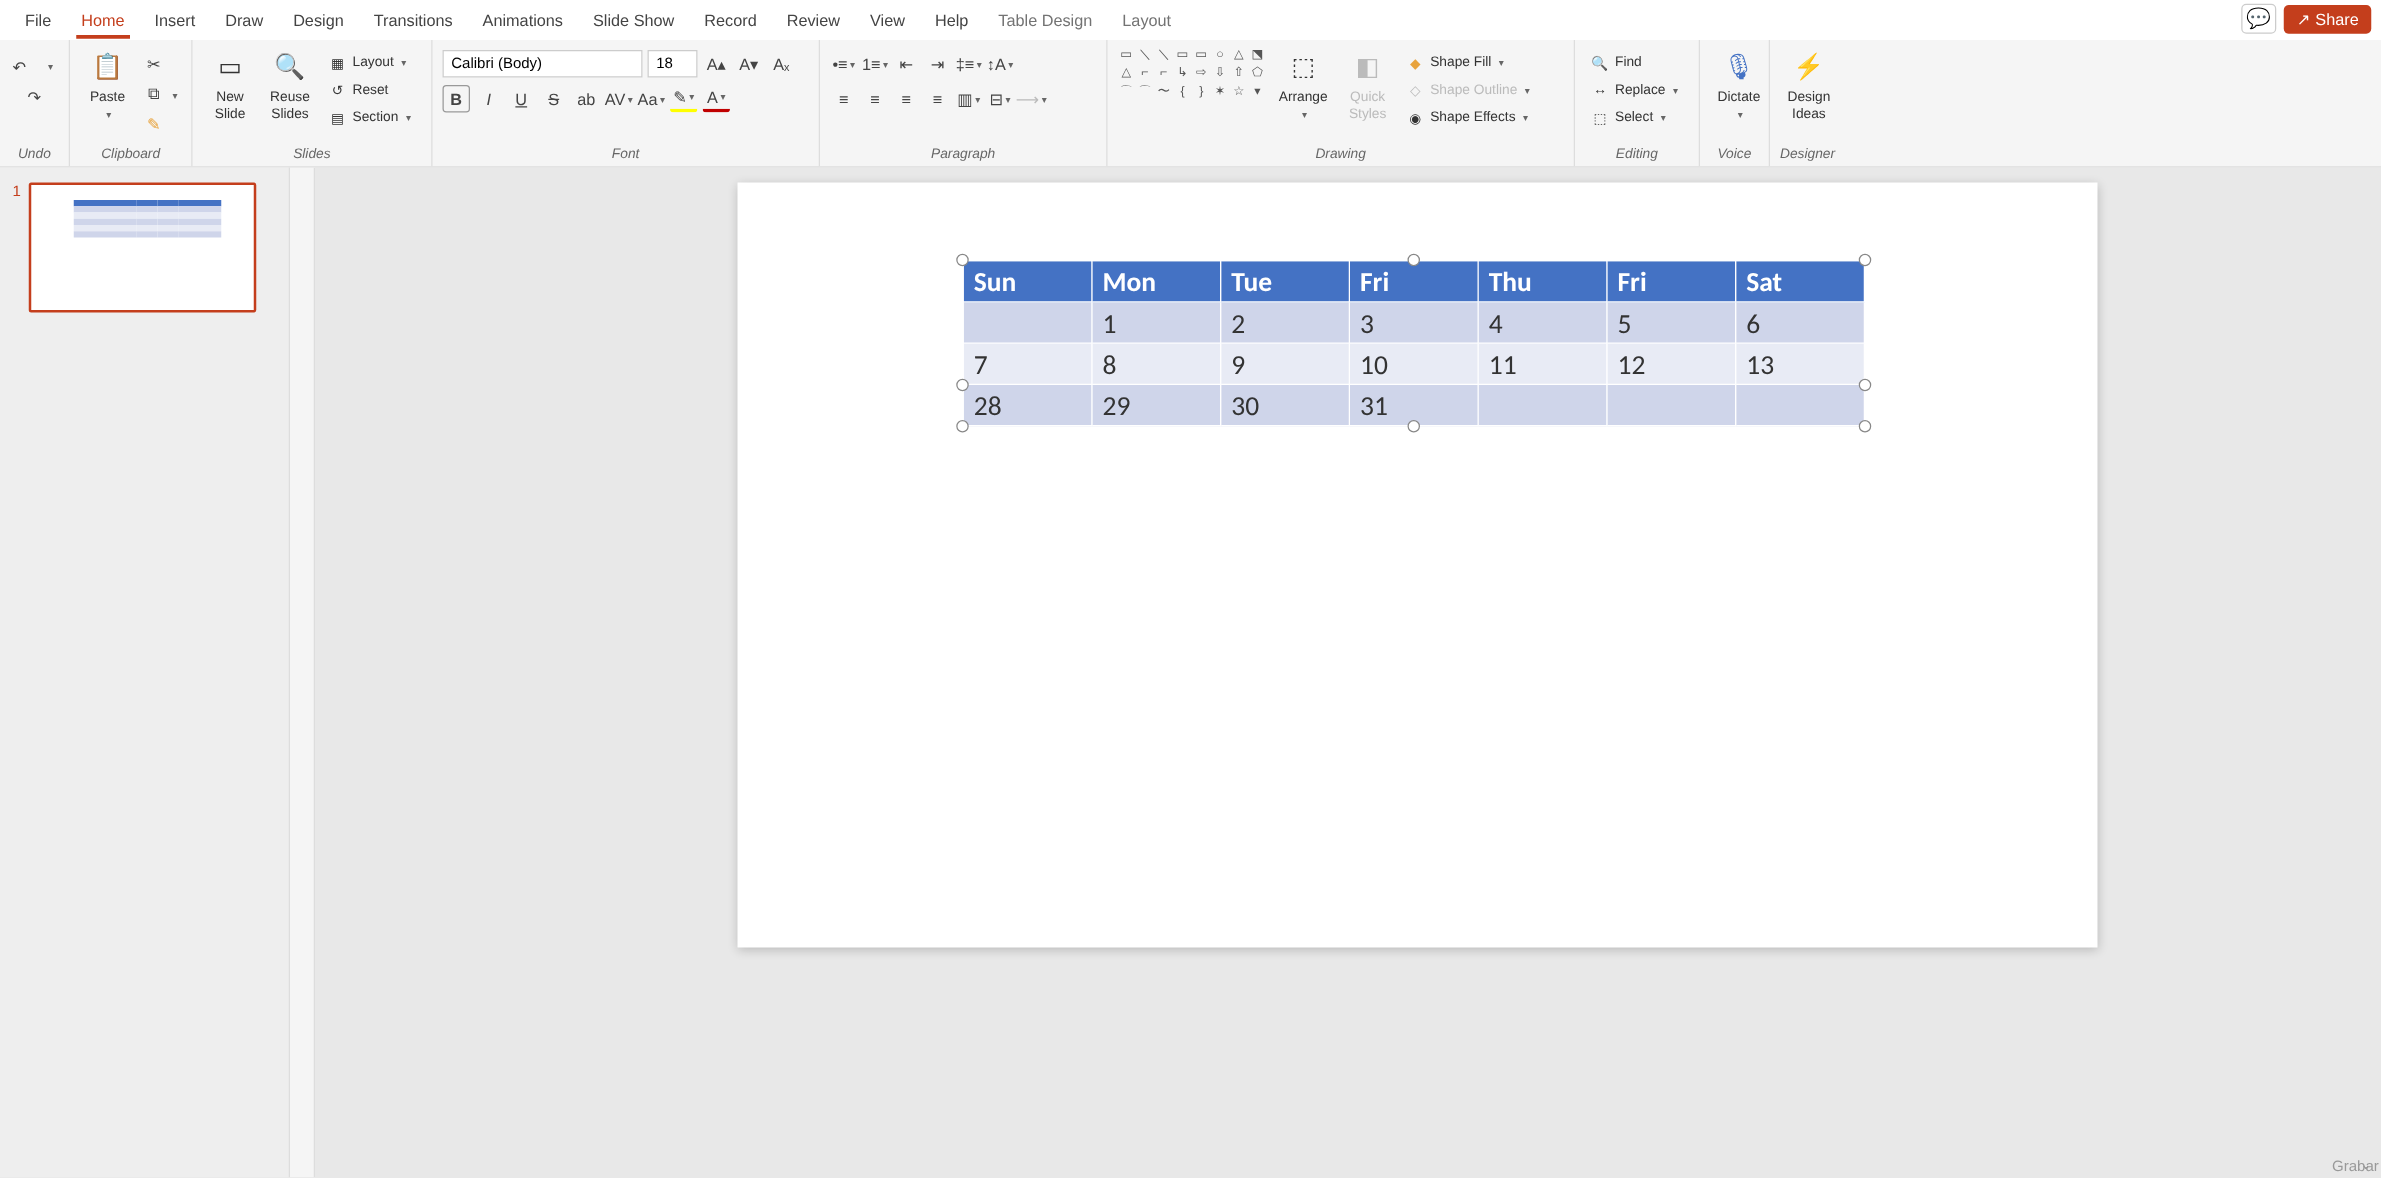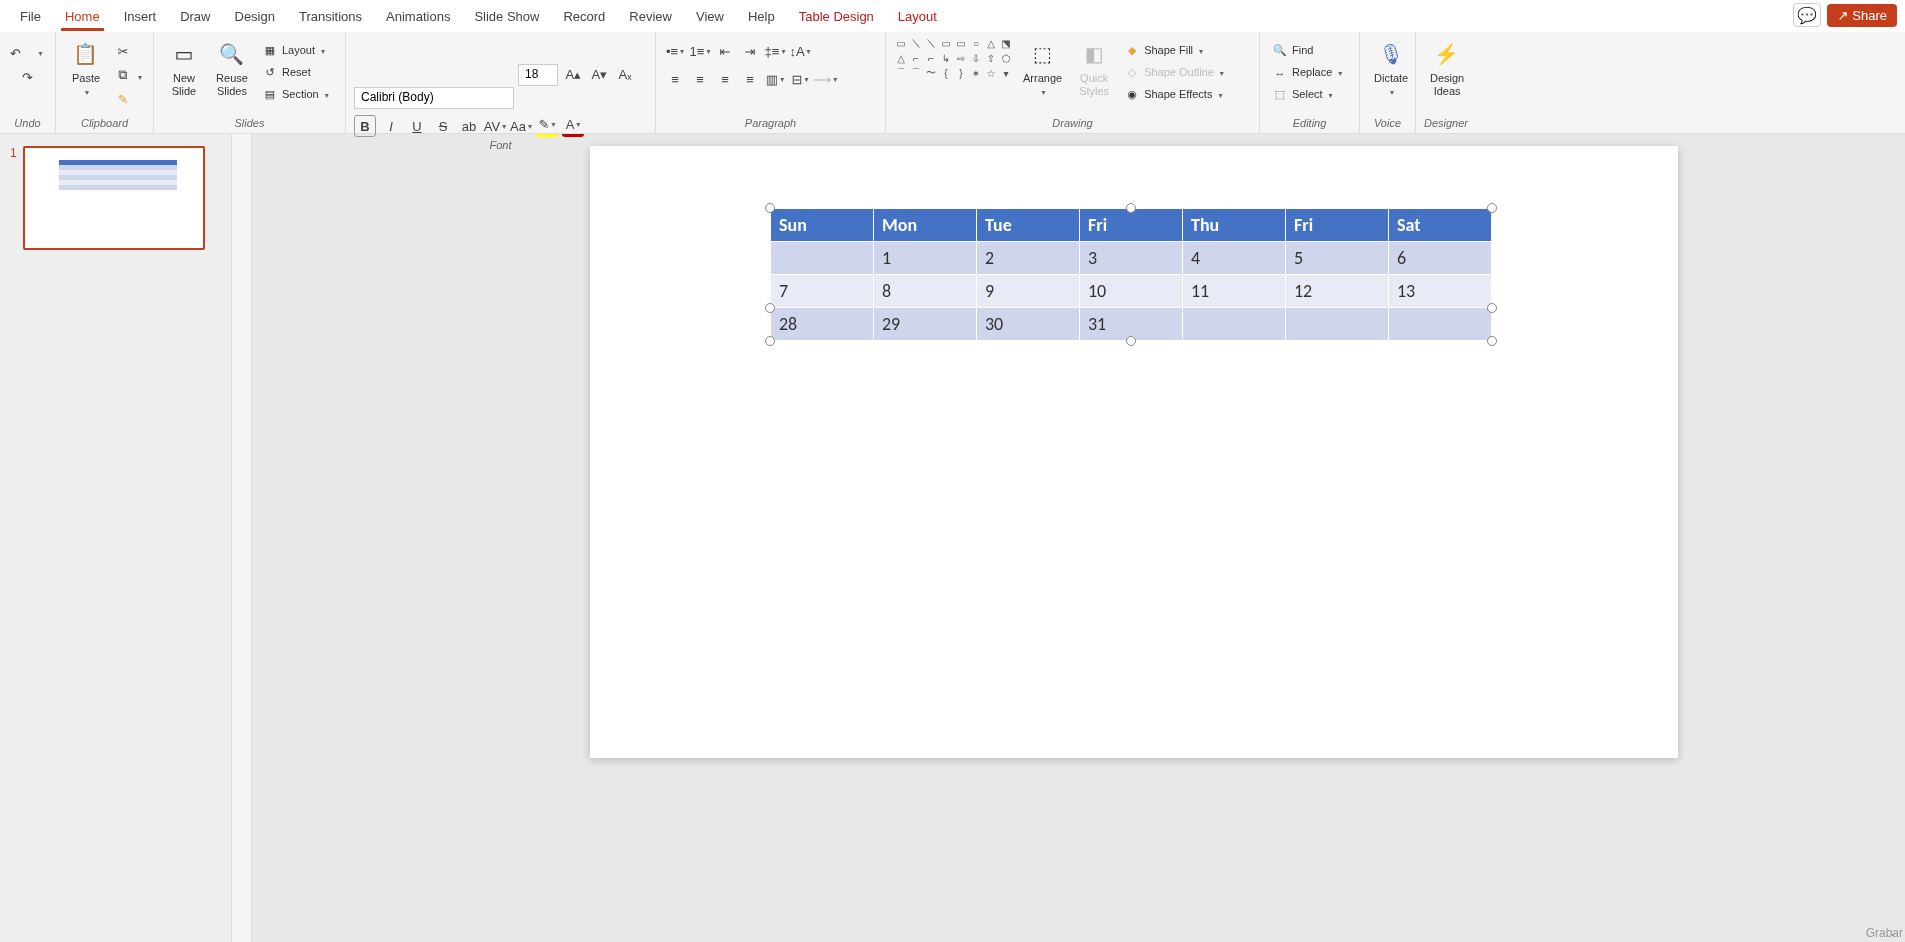--- a/index.html
+++ b/index.html
@@ -3,39 +3,39 @@
 <meta charset="utf-8">
 <style>
 * { margin: 0; padding: 0; box-sizing: border-box; font-family: "Segoe UI", sans-serif; }
 body { background: #e8e8e8; width: 1905px; height: 942px; overflow: hidden; position: relative; }
 
 
 .tabbar { background: #fff; height: 32px; display: flex; align-items: center; padding: 0 8px; position: relative; }
 .tab { padding: 6px 12px; font-size: 13px; color: #444; cursor: pointer; }
 .tab.active { color: #c43e1c; position: relative; }
 .tab.active::after { content: ""; position: absolute; left: 8px; right: 8px; bottom: -1px; height: 3px; background: #c43e1c; }
-.tab.context { color: #b91c1c; }
+.tab.context { color: #737373; }
 .tabbar-right { position: absolute; right: 8px; top: 3px; display: flex; gap: 6px; align-items: center; }
 .share-btn { background: #c43e1c; color: #fff; border-radius: 4px; padding: 4px 10px; font-size: 13px; display: flex; align-items: center; gap: 4px; }
 .comments-btn { width: 28px; height: 24px; border: 1px solid #ccc; border-radius: 4px; display: flex; align-items: center; justify-content: center; }
 
 
 .ribbon { background: #f5f5f5; height: 102px; display: flex; border-bottom: 1px solid #ddd; }
 .group { border-right: 1px solid #ddd; padding: 4px 8px 0 8px; display: flex; flex-direction: column; justify-content: space-between; height: 100%; }
 .group-label { font-size: 11px; color: #666; text-align: center; padding: 2px 0 4px; position: relative; font-style: italic; }
 .group-body { display: flex; align-items: flex-start; gap: 4px; flex: 1; }
 .vbtn { display: flex; flex-direction: column; align-items: center; justify-content: center; padding: 2px 6px; font-size: 11px; color: #333; cursor: pointer; text-align: center; line-height: 1.2; }
 .vbtn .ic { width: 32px; height: 32px; display: flex; align-items: center; justify-content: center; font-size: 20px; margin-bottom: 2px; }
 .stack { display: flex; flex-direction: column; gap: 2px; }
 .hbtn { display: flex; align-items: center; gap: 4px; font-size: 11px; color: #333; padding: 2px 4px; cursor: pointer; }
 .hbtn .ic { width: 16px; height: 16px; display: flex; align-items: center; justify-content: center; }
 .icon-btn { width: 22px; height: 22px; display: flex; align-items: center; justify-content: center; font-size: 13px; color: #444; cursor: pointer; border-radius: 3px; }
 .icon-btn.boxed { border: 1px solid #999; }
 .row { display: flex; align-items: center; gap: 2px; }
-.font-combo { border: 1px solid #ccc; background: #fff; font-size: 12px; padding: 2px 18px 2px 6px; width: 160px; height: 22px; position: relative; margin-top: 47px; }
+.font-combo { border: 1px solid #ccc; background: #fff; font-size: 12px; padding: 2px 18px 2px 6px; width: 160px; height: 22px; position: relative; }
 .size-combo { border: 1px solid #ccc; background: #fff; font-size: 12px; padding: 2px 14px 2px 6px; width: 40px; height: 22px; }
 .dd::after { content: "▾"; font-size: 8px; margin-left: 2px; color: #666; }
 .disabled { color: #bbb !important; }
 .shapes-gallery { display: grid; grid-template-columns: repeat(8, 14px); grid-auto-rows: 14px; gap: 1px; }
 .shape-cell { width: 14px; height: 14px; font-size: 10px; color: #555; display: flex; align-items: center; justify-content: center; border: 1px solid transparent; }
 .collapse-caret { position: absolute; right: 8px; bottom: 4px; font-size: 10px; color: #888; }
 
 
 .workarea { position: absolute; top: 134px; left: 0; right: 0; bottom: 0; display: flex; }
 .thumb-panel { width: 232px; background: #eee; border-right: 1px solid #ddd; padding: 12px 10px; }
@@ -50,21 +50,21 @@
 .thumb-table .r2 .th-cell { background: #e8ebf5; }
 
 .canvas-area { flex: 1; position: relative; overflow: auto; }
 .ruler-v { position: absolute; left: 0; top: 0; bottom: 0; width: 20px; background: #f5f5f5; border-right: 1px solid #ddd; }
 .slide { position: absolute; left: 358px; top: 12px; width: 1088px; height: 612px; background: #fff; box-shadow: 0 2px 8px rgba(0,0,0,0.2); }
 
 
 .sel-table-wrap { position: absolute; left: 180px; top: 62px; }
 .sel-handle { width: 10px; height: 10px; background: #fff; border: 1px solid #888; border-radius: 50%; position: absolute; }
 .cal-table { border-collapse: collapse; }
-.cal-table th, .cal-table td { width: 103px; height: 33px; text-align: left; padding: 2px 8px; font-size: 18px; font-family: Calibri, sans-serif; border: 1px solid #fff; }
+.cal-table th, .cal-table td { width: 103px; height: 33px; text-align: left; padding: 2px 8px; font-size: 22px; font-family: Calibri, sans-serif; border: 1px solid #fff; }
 .cal-table th { background: #4472c4; color: #fff; font-weight: bold; }
 .cal-table .band-a td { background: #cfd5ea; color: #333; }
 .cal-table .band-b td { background: #e8ebf5; color: #333; }
 
 .status-corner { position: absolute; right: 2px; bottom: 2px; font-size: 12px; color: #999; }
 </style>
 </head>
 <body>
 
 <div class="tabbar">

